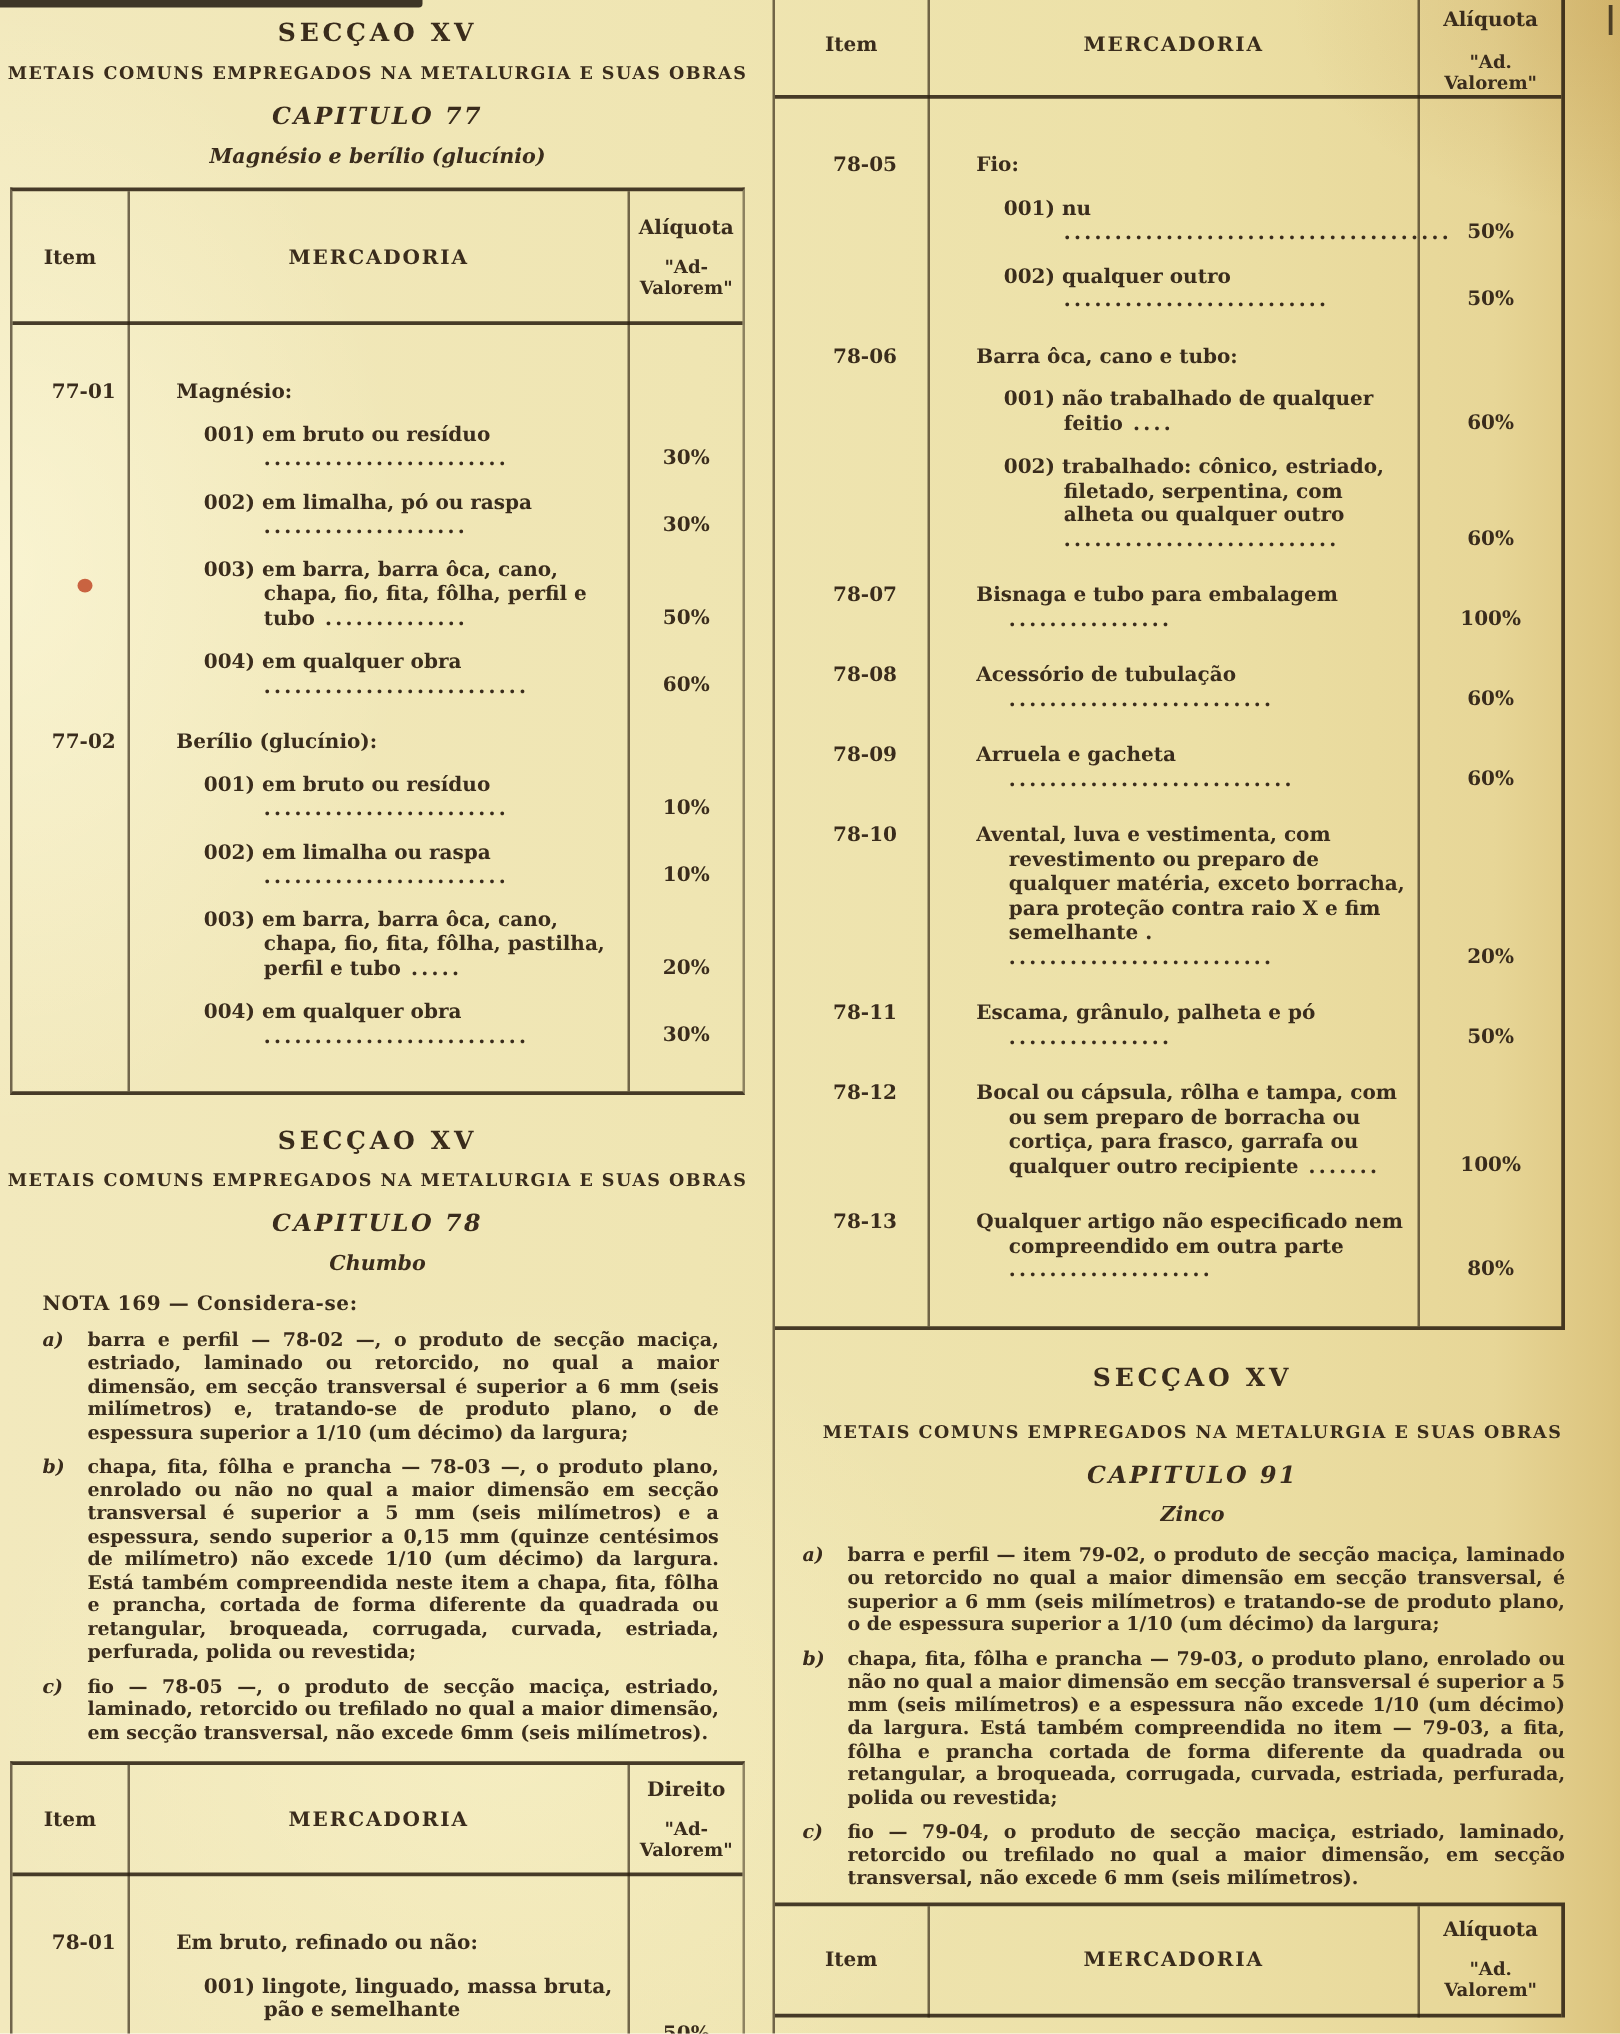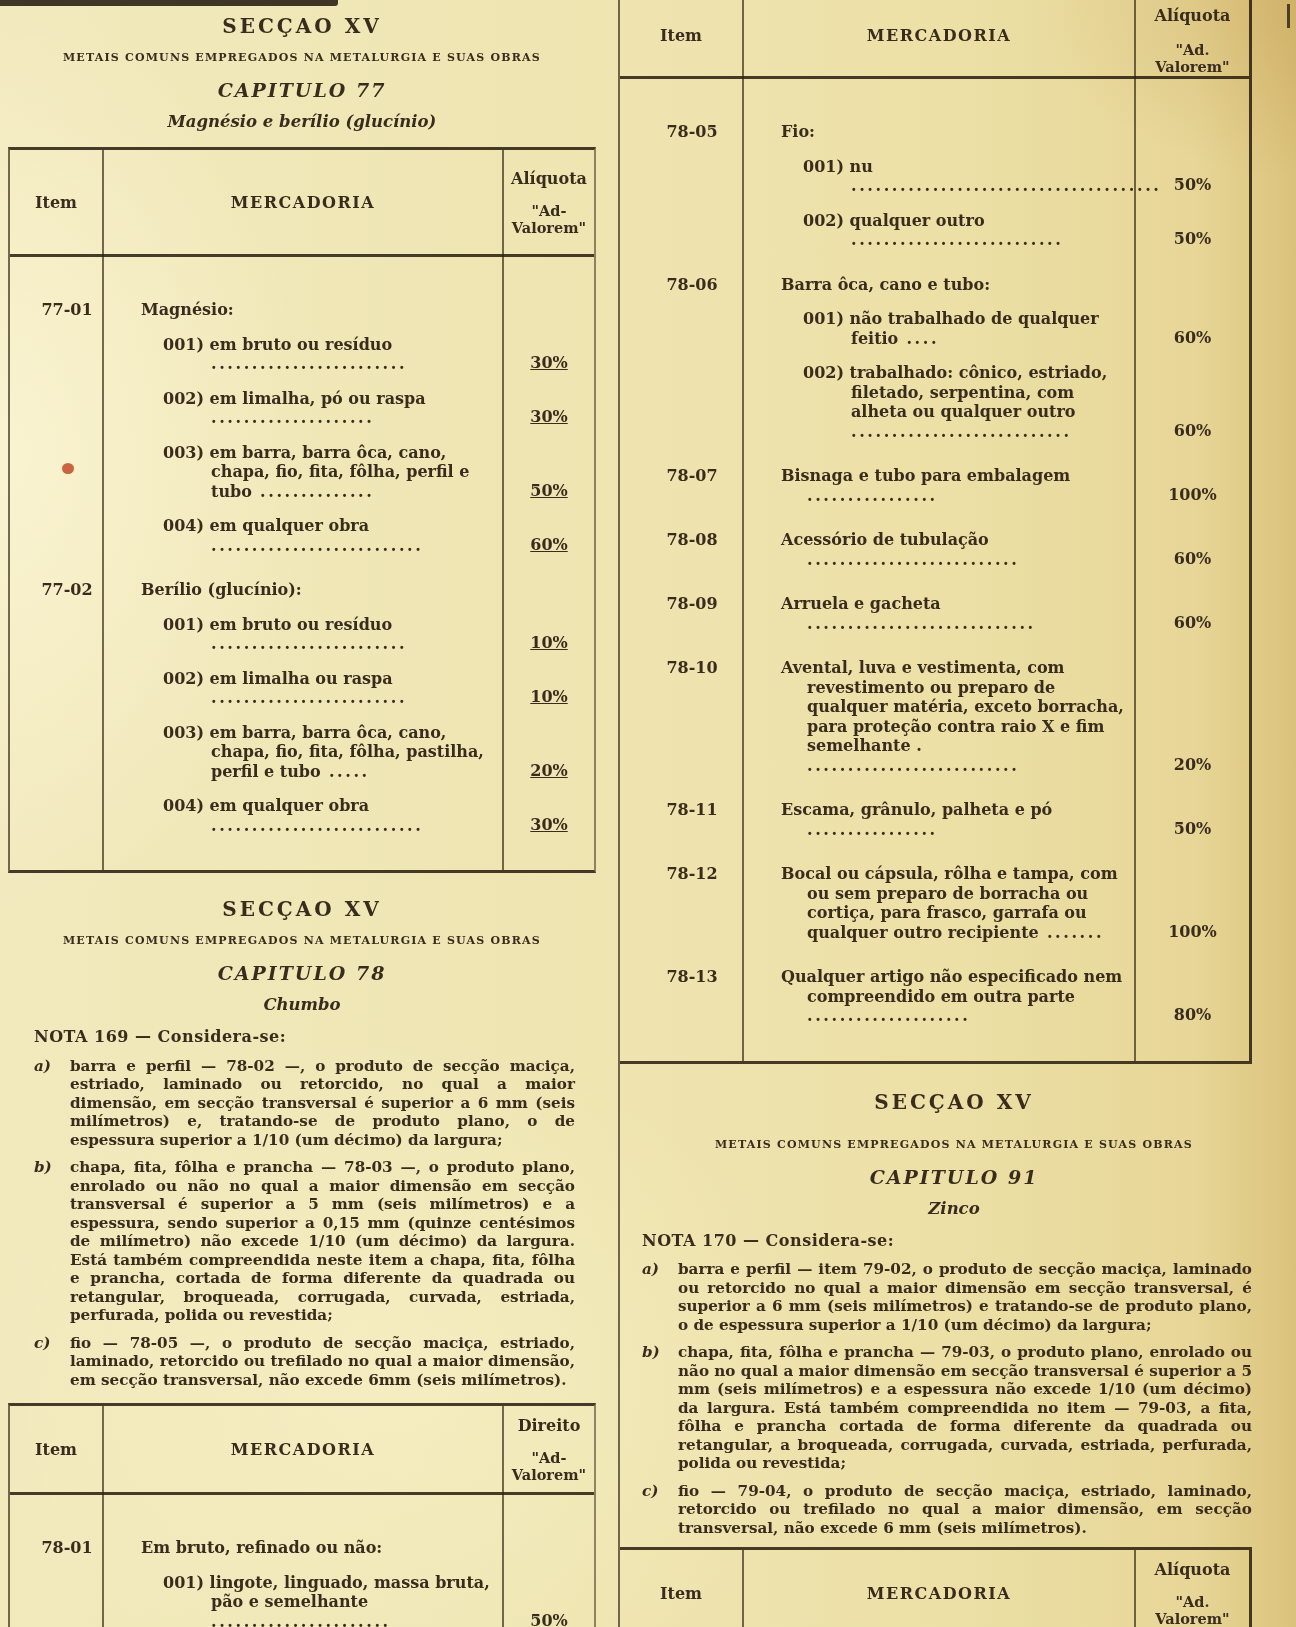--- a/index.html
+++ b/index.html
@@ -23,21 +23,21 @@
   .dot-red{position:absolute;left:62px;top:463px;width:12px;height:11px;border-radius:50%;background:#c14a28;opacity:.85;}
   .colrule{position:absolute;left:618px;top:0;width:2px;height:1627px;background:var(--linesoft);}
 
   .col{position:absolute;top:0;}
   .col-left{left:0;width:604px;}
   .col-right{left:612px;width:684px;}
 
   
   .sech{text-align:center;}
   .sech .s1{font-size:20px;letter-spacing:3px;margin-bottom:13px;}
-  .sech .s2{font-size:11px;letter-spacing:1.2px;margin-bottom:15px;}
+  .sech .s2{font-size:14px;letter-spacing:1.2px;margin-bottom:15px;}
   .sech .s3{font-size:19px;font-style:italic;letter-spacing:2px;margin-bottom:11px;}
   .sech .s4{font-size:16.5px;font-style:italic;}
   .sech-77{padding-top:14px;margin-bottom:16px;}
   .sech-78{margin-top:24px;margin-bottom:14px;}
   .sech-79{margin-top:26px;margin-bottom:14px;}
   .sech-79 .s1{margin-bottom:24px;}
 
   
   .nota{margin:0 29px 14px 34px;font-size:15.2px;line-height:18.5px;}
   .col-right .nota{margin:0 44px 10px 30px;}
@@ -69,21 +69,21 @@
 
   .tbody{padding:18px 0 20px;}
   .trow{display:flex;align-items:flex-end;margin-bottom:15px;font-size:16px;line-height:19.5px;}
   .trow.main{margin-top:25px;}
   .cell.item{flex:none;text-align:center;align-self:flex-start;margin-left:11px;}
   .lt .cell.item{width:92px;} .rt .cell.item{width:122px;}
   .cell.desc{flex:1;min-width:0;padding-right:8px;}
   .cell.desc .w{display:block;padding-left:54px;text-indent:-26px;}
   .trow.sub .cell.desc .w{padding-left:98px;text-indent:-48px;}
   .cell.val{flex:none;text-align:center;align-self:flex-end;padding-bottom:1px;}
-  .lt .cell.val{width:90px;text-decoration:underline;} .rt .cell.val{width:113px;}
+  .lt .cell.val{width:90px;} .rt .cell.val{width:113px;}
   .dots{letter-spacing:2.6px;}
 </style>
 </head>
 <body>
 
 <div class="page">
   <div class="bar-topleft"></div>
   <div class="tick-topright"></div>
   <div class="dot-red"></div>
   <div class="colrule"></div>
@@ -344,21 +344,20 @@
     </div>
 
     <div class="sech sech-79">
       <div class="s1">SECÇAO XV</div>
       <div class="s2">METAIS COMUNS EMPREGADOS NA METALURGIA E SUAS OBRAS</div>
       <div class="s3">CAPITULO 91</div>
       <div class="s4">Zinco</div>
     </div>
 
     <div class="nota">
-      <div class="nota-title">NOTA 170 — Considera-se:</div>
       <div class="nota-item">
         <span class="nl">a)</span>
         <span class="nt">barra e perfil — item 79-02, o produto de secção maciça, laminado ou retorcido no qual a maior dimensão em secção transversal, é superior a 6 mm (seis milímetros) e tratando-se de produto plano, o de espessura superior a 1/10 (um décimo) da largura;</span>
       </div>
       <div class="nota-item">
         <span class="nl">b)</span>
         <span class="nt">chapa, fita, fôlha e prancha — 79-03, o produto plano, enrolado ou não no qual a maior dimensão em secção transversal é superior a 5 mm (seis milímetros) e a espessura não excede 1/10 (um décimo) da largura. Está também compreendida no item — 79-03, a fita, fôlha e prancha cortada de forma diferente da quadrada ou retangular, a broqueada, corrugada, curvada, estriada, perfurada, polida ou revestida;</span>
       </div>
       <div class="nota-item">
         <span class="nl">c)</span>

